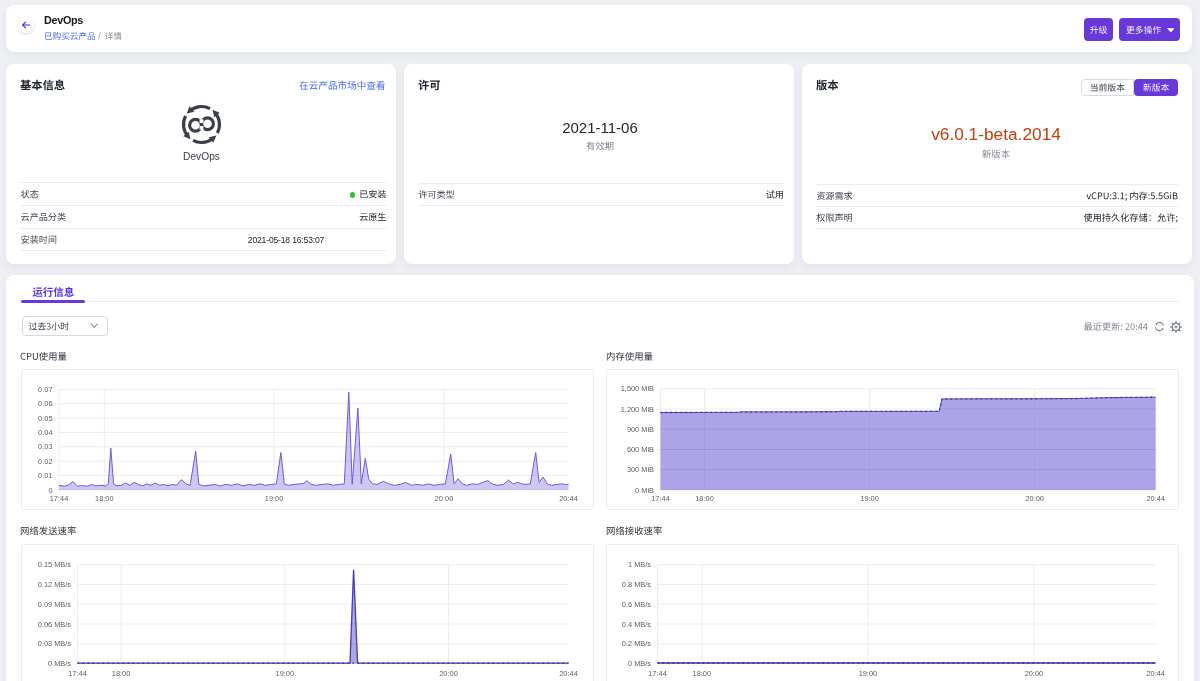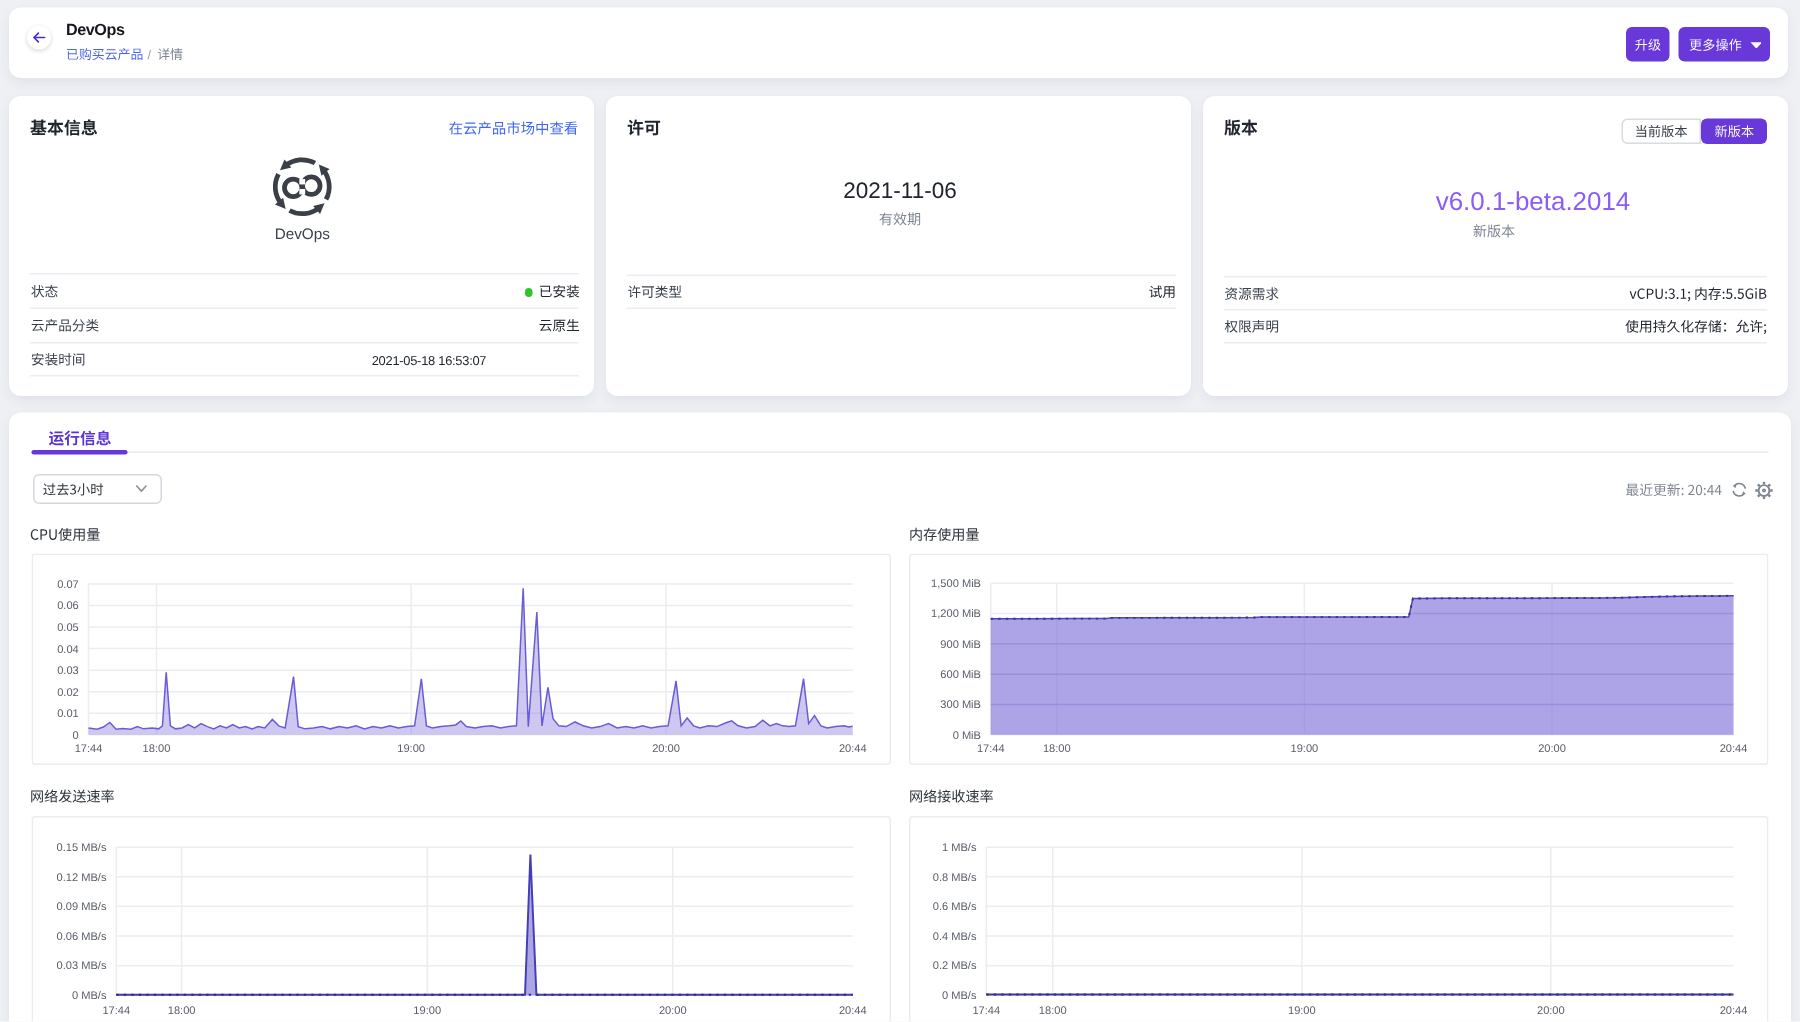--- a/index.html
+++ b/index.html
@@ -41,21 +41,21 @@
 <div class="hline" style="left:20px;top:205px;width:366px"></div>
 <div class="hline" style="left:20px;top:228px;width:366px"></div>
 <div class="hline" style="left:20px;top:250.3px;width:366px"></div>
 <div style="position:absolute;left:349.7px;top:192.1px;width:5.6px;height:5.6px;border-radius:50%;background:#2fc42f"></div>
 <div style="position:absolute;left:186px;top:235.3px;width:200px;text-align:center;font-size:8.6px;color:#21262e;letter-spacing:-0.18px">2021-05-18 16:53:07</div>
 <div style="position:absolute;left:450px;top:119px;width:300px;text-align:center;font-size:15px;color:#21262e">2021-11-06</div>
 <div class="hline" style="left:418px;top:182.7px;width:366px"></div>
 <div class="hline" style="left:418px;top:204.6px;width:366px"></div>
 <div style="position:absolute;left:1081.4px;top:78.7px;width:53.1px;height:17px;border:1px solid #d8dbe1;border-radius:4px 0 0 4px;background:#fff"></div>
 <div style="position:absolute;left:1134px;top:78.7px;width:44.4px;height:17px;border-radius:4px;background:#6838d8"></div>
-<div style="position:absolute;left:872px;top:124.3px;width:300px;text-align:center;font-size:17.3px;color:#8b5cf6">v6.0.1-beta.2014</div>
+<div style="position:absolute;left:846px;top:124.3px;width:300px;text-align:center;font-size:17.3px;color:#c2410c">v6.0.1-beta.2014</div>
 <div class="hline" style="left:816px;top:184.0px;width:362px"></div>
 <div class="hline" style="left:816px;top:205.9px;width:362px"></div>
 <div class="hline" style="left:816px;top:227.7px;width:362px"></div>
 <div class="card" style="left:6px;top:275px;width:1188px;height:420px;border-radius:8px"></div>
 <div class="hline" style="left:21px;top:301px;width:1158px;background:#e8eaee"></div>
 <div style="position:absolute;left:21px;top:299.5px;width:63.5px;height:3px;border-radius:2px;background:#6838d8"></div>
 <div style="position:absolute;left:22px;top:316px;width:85.5px;height:19.5px;border:1px solid #d3d7de;border-radius:4px;background:#fff"></div>
 <svg style="position:absolute;left:89.5px;top:322.8px" width="8.5" height="5.5" viewBox="0 0 10 6">
     <path d="M1,0.5 L5,5 L9,0.5" stroke="#8a92a0" stroke-width="1.3" fill="none"></path>
   </svg>

